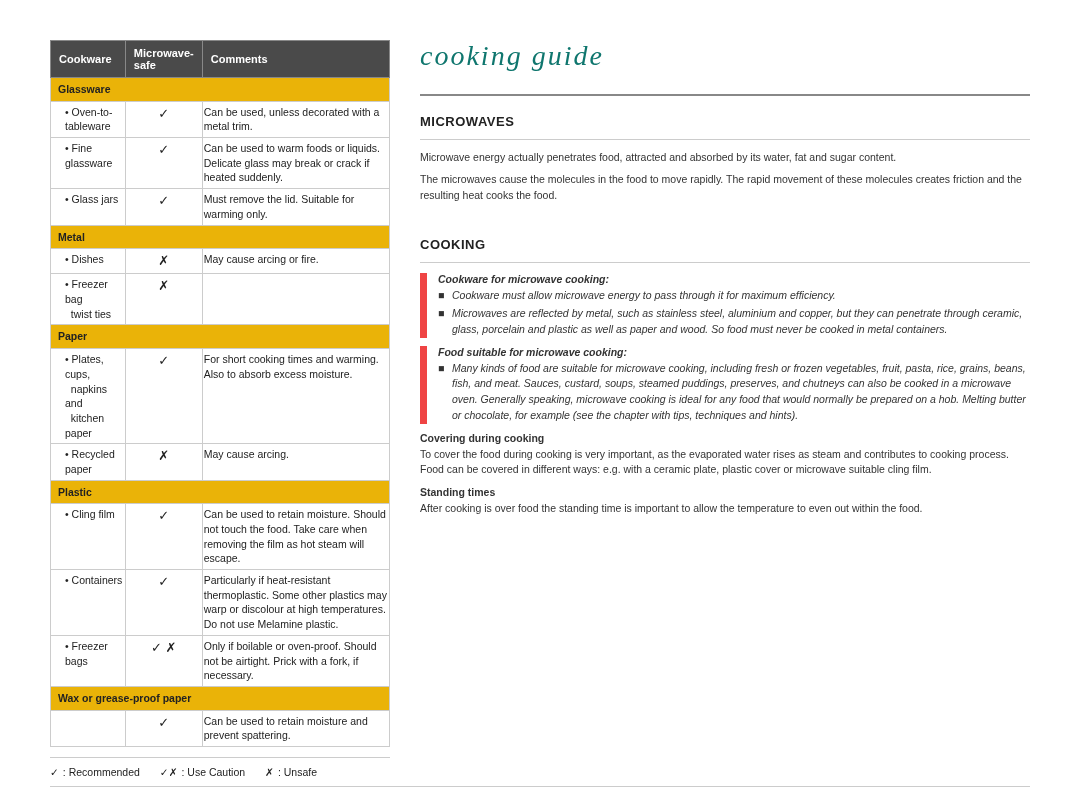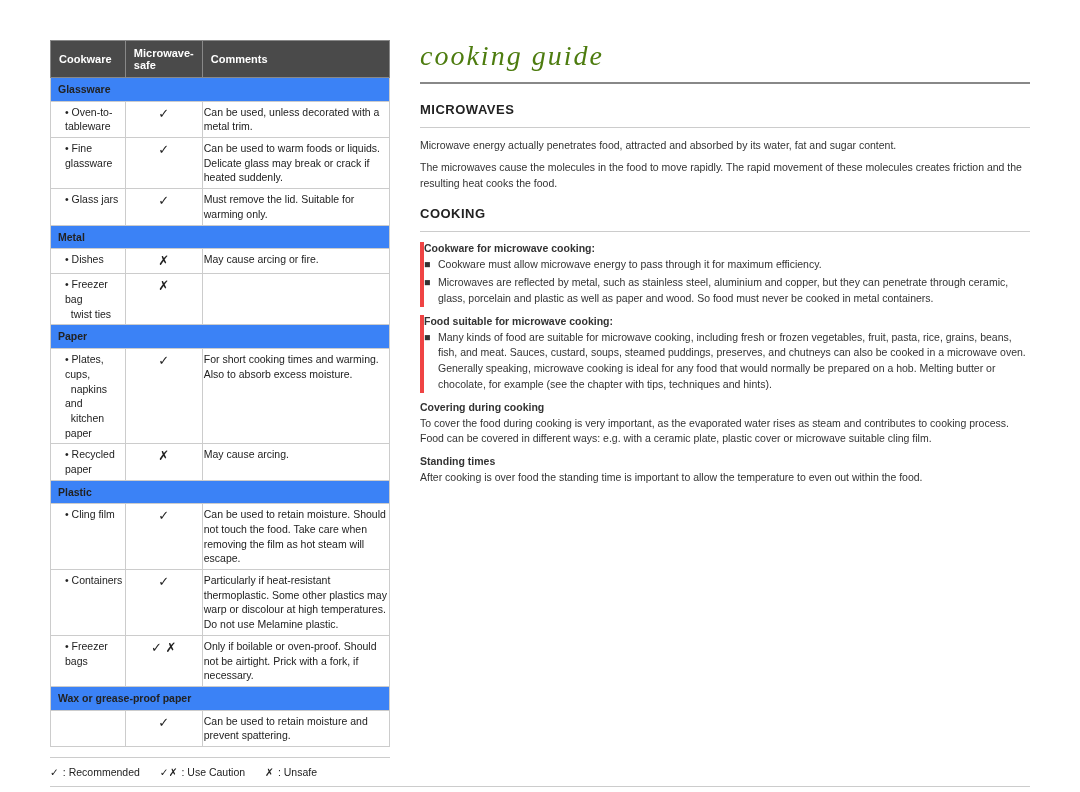--- a/index.html
+++ b/index.html
@@ -50,21 +50,21 @@
       text-align: left;
     }
     .cookware-table td {
       border: 1px solid #ccc;
       padding: 3px 1px;
       vertical-align: top;
       line-height: 1.4;
     }
     .cookware-table .section-header td {
       font-weight: bold;
-      background: #3b82f6;
+      background: #eab308;
       padding: 4px 7px;
     }
     .cookware-table .item-name {
       padding-left: 14px;
     }
     .check-symbol {
       font-size: 13px;
       color: #222;
     }
     .cross-symbol {
@@ -88,24 +88,24 @@
     }
     
     .right-panel {
       flex: 1;
       display: flex;
       flex-direction: column;
     }
     .page-title {
       font-size: 28px;
       font-weight: 300;
-      color: #4d7c0f;
+      color: #0f766e;
       letter-spacing: 2px;
       border-bottom: 2px solid #888;
-      padding-bottom: 10px;
+      padding-bottom: 22px;
       margin-bottom: 18px;
       font-family: Georgia, serif;
       font-style: italic;
     }
     .section-title {
       font-size: 13px;
       font-weight: bold;
       color: #222;
       margin-bottom: 8px;
       letter-spacing: 0.5px;
@@ -146,23 +146,24 @@
       justify-content: space-between;
       align-items: center;
       border-top: 1px solid #ccc;
       padding-top: 6px;
       margin-top: 8px;
       font-size: 9px;
       color: #888;
     }
     
     .blue-bar-section {
-      border-left: 4px solid #ef4444;
-      padding-left: 0;
+      border-left: 7px solid #ef4444;
+      padding-left: 11px;
       margin-bottom: 8px;
+      font-style: italic;
     }
   </style>
 </head>
 <body>
 
 <div class="page">
   <div class="main-content">
 
     <div class="left-panel">
       <table class="cookware-table">
@@ -271,21 +272,21 @@
     <div class="right-panel">
       <div class="page-title">cooking guide</div>
 
       <div>
         <div class="section-title">MICROWAVES</div>
         <hr class="divider">
         <p class="body-text">Microwave energy actually penetrates food, attracted and absorbed by its water, fat and sugar content.</p>
         <p class="body-text">The microwaves cause the molecules in the food to move rapidly. The rapid movement of these molecules creates friction and the resulting heat cooks the food.</p>
       </div>
 
-      <div style="margin-top:9px;">
+      <div style="margin-top:28px;">
         <div class="section-title">COOKING</div>
         <hr class="divider">
 
         <div class="blue-bar-section">
           <div class="sub-section-title">Cookware for microwave cooking:</div>
           <div class="bullet-item">
             <span class="bullet-marker">■</span>
             <span>Cookware must allow microwave energy to pass through it for maximum efficiency.</span>
           </div>
           <div class="bullet-item">

